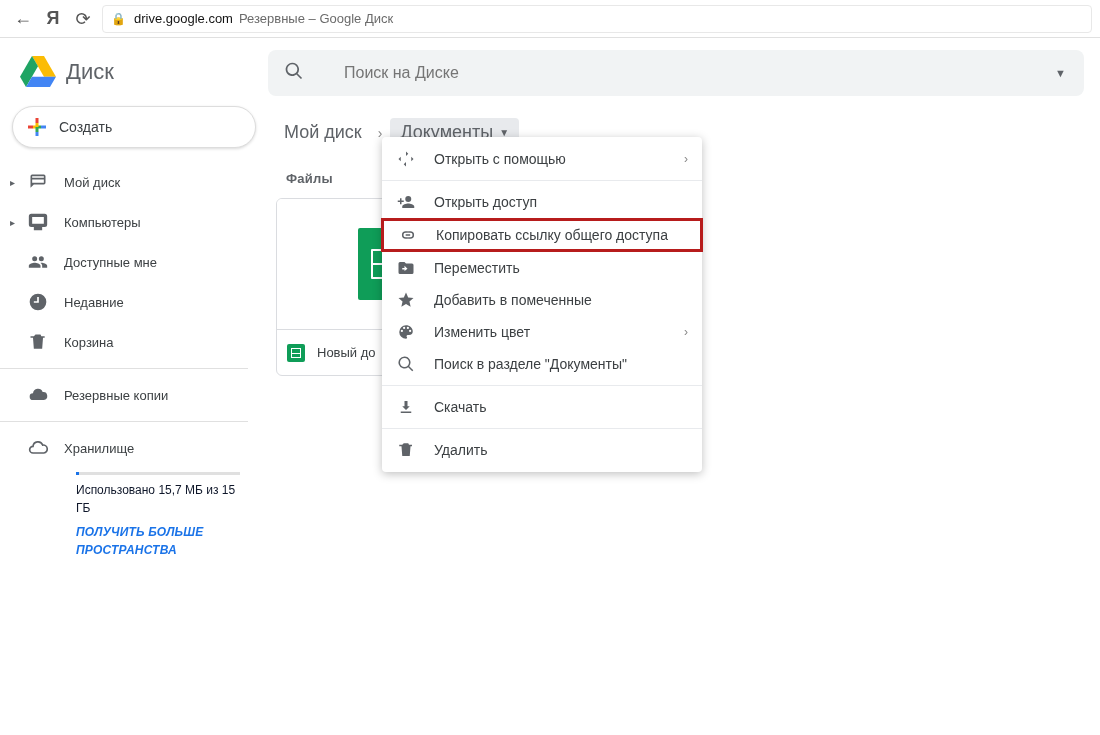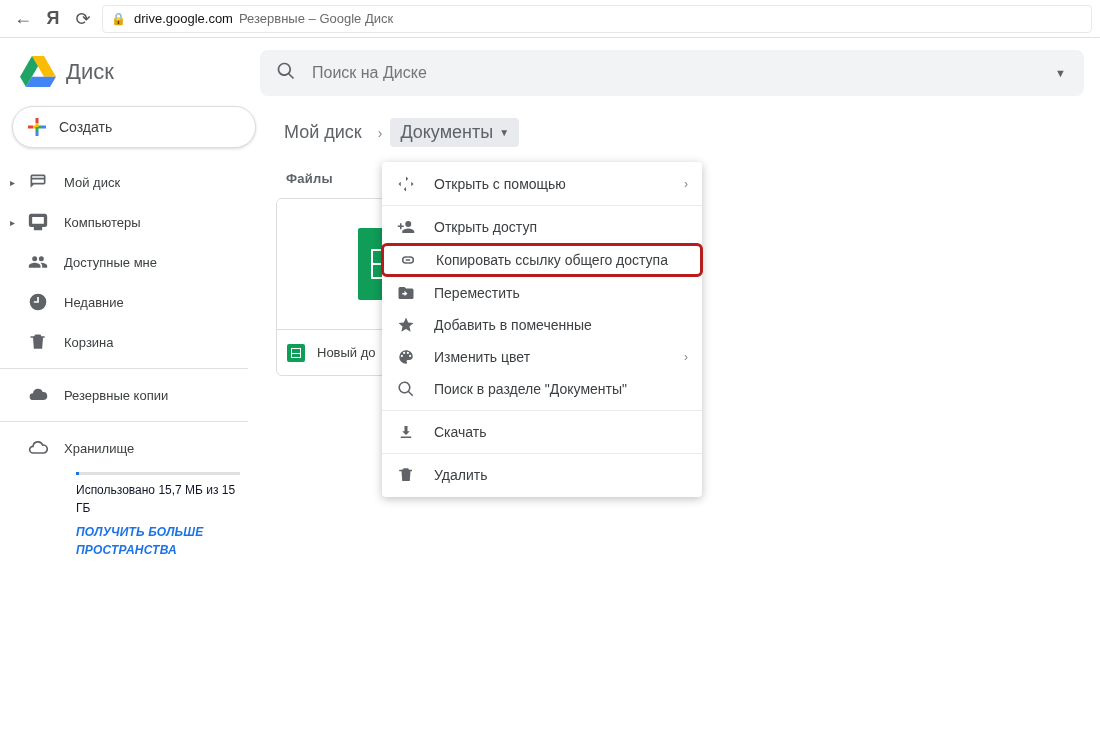--- a/index.html
+++ b/index.html
@@ -30,21 +30,21 @@
   .nav-item .nico { width:24px; height:24px; display:flex; align-items:center; justify-content:center; margin:0 14px 0 2px; color:#5f6368; }
   .nav-item svg { width:20px; height:20px; fill:#5f6368; }
   .sep { height:1px; background:#e0e0e0; margin:6px 0; width:248px; }
 
   .storage { padding:4px 16px 0 76px; font-size:12px; color:#0f172a; line-height:1.5; }
   .storage .bar { height:3px; background:#e0e0e0; margin-bottom:6px; position:relative; }
   .storage .bar::before { content:""; position:absolute; left:0; top:0; height:100%; width:2%; background:#1a73e8; }
   .storage-link { color:#1a73e8; font-size:12px; font-weight:bold; letter-spacing:.2px; padding:6px 16px 0 76px; line-height:1.5; cursor:pointer;font-style:italic; }
 
   .main { flex:1; padding:12px 0 0 0; position:relative; }
-  .search { display:flex; align-items:center; background:#f1f3f4; border-radius:8px; height:46px; margin:0 16px 0 4px; padding:0 10px 0 16px; }
+  .search { display:flex; align-items:center; background:#f1f3f4; border-radius:8px; height:46px; margin:0 16px 0 12px; padding:0 10px 0 16px;gap:24px; }
   .search svg { fill:#5f6368; width:20px; height:20px; }
   .search input { flex:1; border:none; background:transparent; outline:none; font-size:16px; color:#5f6368; margin-left:14px; }
   .search .dd { color:#5f6368; font-size:11px; padding:4px 8px;}
 
   .crumbs { display:flex; align-items:center; padding:22px 8px 10px 20px; font-size:18px; color:#5f6368; }
   .crumb-root { padding:4px 8px; }
   .crumb-sep { margin:0 8px; color:#888; font-size:14px; }
   .crumb-cur { background:#e8eaed; border-radius:4px; padding:4px 10px; color:#5f6368; display:flex; align-items:center; }
   .crumb-cur .tri { font-size:10px; margin-left:6px; }
 
@@ -53,27 +53,27 @@
   .thumb { height:130px; background:#fff; display:flex; align-items:center; justify-content:center; }
   .sheets-big { width:56px; height:72px; background:#0f9d58; border-radius:2px; position:relative; display:flex; align-items:center; justify-content:center; }
   .sheets-big::before { content:""; position:absolute; right:0; top:0; width:0; height:0; border-left:16px solid #0c7c44; border-top:16px solid #fff; }
   .sheets-big .grid { width:30px; height:30px; background:linear-gradient(#fff,#fff) center/2px 100% no-repeat,
                 linear-gradient(#fff,#fff) center/100% 2px no-repeat; border:2px solid #fff; border-radius:1px; box-sizing:border-box; }
   .card-foot { display:flex; align-items:center; border-top:1px solid #dadce0; height:46px; padding:0 10px; font-size:13px; color:#3c4043; }
   .sheets-sm { width:18px; height:18px; background:#0f9d58; border-radius:2px; margin-right:12px; position:relative; }
   .sheets-sm::before{content:"";position:absolute;inset:4px;border:1.5px solid #fff;}
   .sheets-sm::after{content:"";position:absolute;left:4px;right:4px;top:50%;height:1.5px;background:#fff;}
 
-  .ctx { position:absolute; left:126px; top:124px; width:320px; background:#fff; border-radius:4px; box-shadow:0 2px 10px rgba(0,0,0,.25); padding:6px 0; font-size:14px; color:#3c4043; }
+  .ctx { position:absolute; left:126px; top:99px; width:320px; background:#fff; border-radius:4px; box-shadow:0 2px 10px rgba(0,0,0,.25); padding:6px 0; font-size:14px; color:#3c4043; }
   .ctx .row { display:flex; align-items:center; height:32px; padding:0 14px; cursor:pointer; position:relative;}
   .ctx .row .ico { width:20px; height:20px; margin-right:18px; display:flex; align-items:center; justify-content:center; }
   .ctx .row svg { width:18px; height:18px; fill:#5f6368; }
   .ctx .row .sub { position:absolute; right:14px; color:#888; font-size:12px;}
   .ctx .csep { height:1px; background:#e8eaed; margin:5px 0; }
-  .ctx .hl { border:3px solid #b71c1c; border-radius:6px; margin:0 -1px; height:34px; }
+  .ctx .hl { border:3px solid #b71c1c; border-radius:0; margin:0 -1px; height:34px; }
 </style>
 </head>
 <body>
 
 <div class="browser-bar">
   <div class="bb-btn">←</div>
   <div class="bb-btn bb-y">Я</div>
   <div class="bb-btn">⟳</div>
   <div class="addr">
     <span class="lock">🔒</span>

